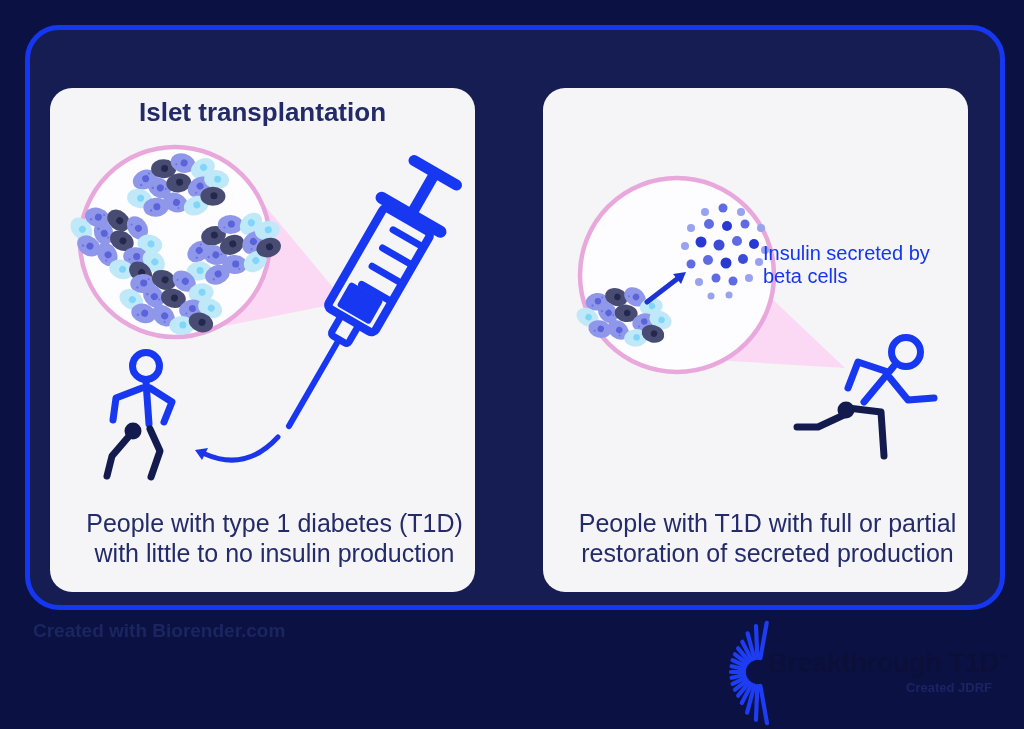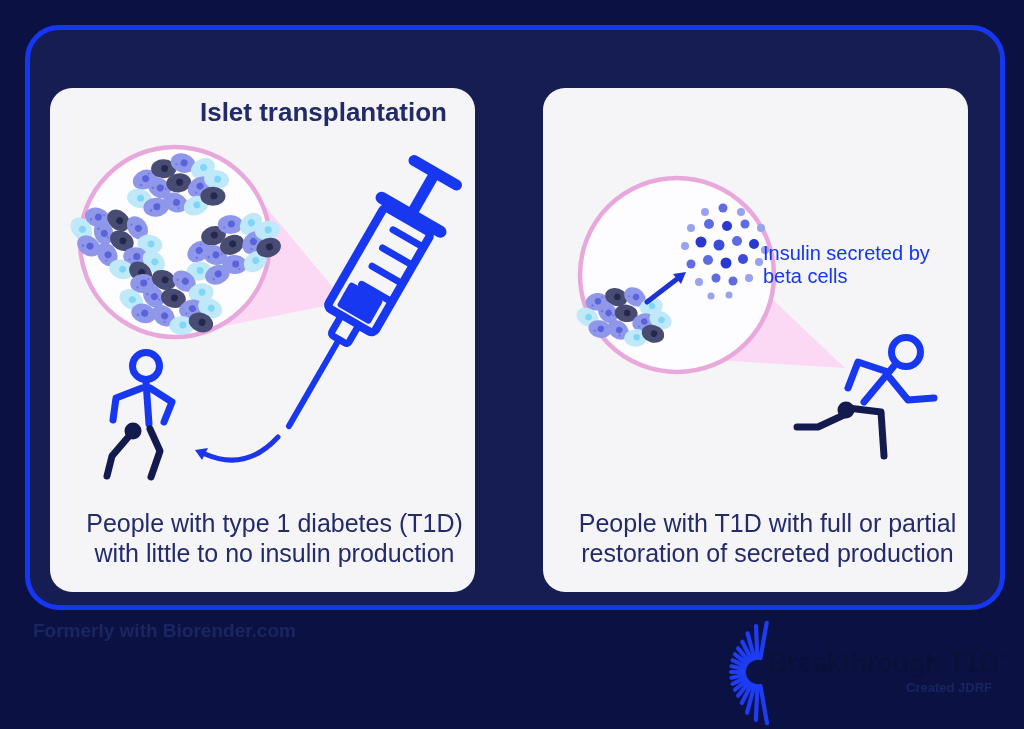--- a/index.html
+++ b/index.html
@@ -17,21 +17,21 @@
     position:absolute;left:0;top:30px;width:1024px;text-align:center;
     font-size:40px;font-weight:700;color:#1437f3;letter-spacing:.5px;
   }
   .panel{
     position:absolute;top:88px;width:425px;height:504px;
     background:#f5f4f7;border-radius:22px;
   }
   .panel.left{left:50px;}
   .panel.right{left:543px;}
   .panel h2{
-    margin:10px 28px 0 28px;text-align:right;
+    margin:10px 28px 0 28px;text-align:center;
     font-size:26px;line-height:1.12;font-weight:700;color:#222a67;
   }
   .panel-art{position:absolute;left:0;top:48px;width:425px;height:456px;}
   .caption{
     position:absolute;bottom:12px;left:16px;width:393px;text-align:center;
     font-size:25px;line-height:1.18;color:#232b6a;margin:12px;
   }
   .circle-label{
     position:absolute;left:220px;top:154px;width:206px;text-align:left;
     font-size:20px;line-height:1.15;color:#1536f0;
@@ -227,21 +227,21 @@
         <path d="M 303,326 L 275,339 L 254,339" stroke="#131b4e" stroke-width="7"></path>
         <path d="M 305,320 L 338,324 L 341,368" stroke="#131b4e" stroke-width="7"></path>
       </g>
     </svg>
 
     <div class="circle-label">Insulin secreted by beta cells</div>
 
     <p class="caption">People with T1D with full or partial restoration of secreted production</p>
   </section>
 
-  <div class="credit">Formerly with Biorender.com</div>
+  <div class="credit">Created with Biorender.com</div>
 
   <div class="logo">
     <svg class="logo-burst" width="112" height="112" viewBox="0 0 112 112">
       <g stroke="#1e3cf2" stroke-width="4.2" stroke-linecap="round">
         <line x1="54.4" y1="41.2" x2="60.7" y2="5.8"></line>
         <line x1="51.4" y1="41.0" x2="50.0" y2="9.0"></line>
         <line x1="48.4" y1="41.5" x2="41.6" y2="16.4"></line>
         <line x1="45.5" y1="42.6" x2="36.3" y2="24.8"></line>
         <line x1="43.0" y1="44.3" x2="32.1" y2="31.3"></line>
         <line x1="40.9" y1="46.5" x2="29.0" y2="37.3"></line>

